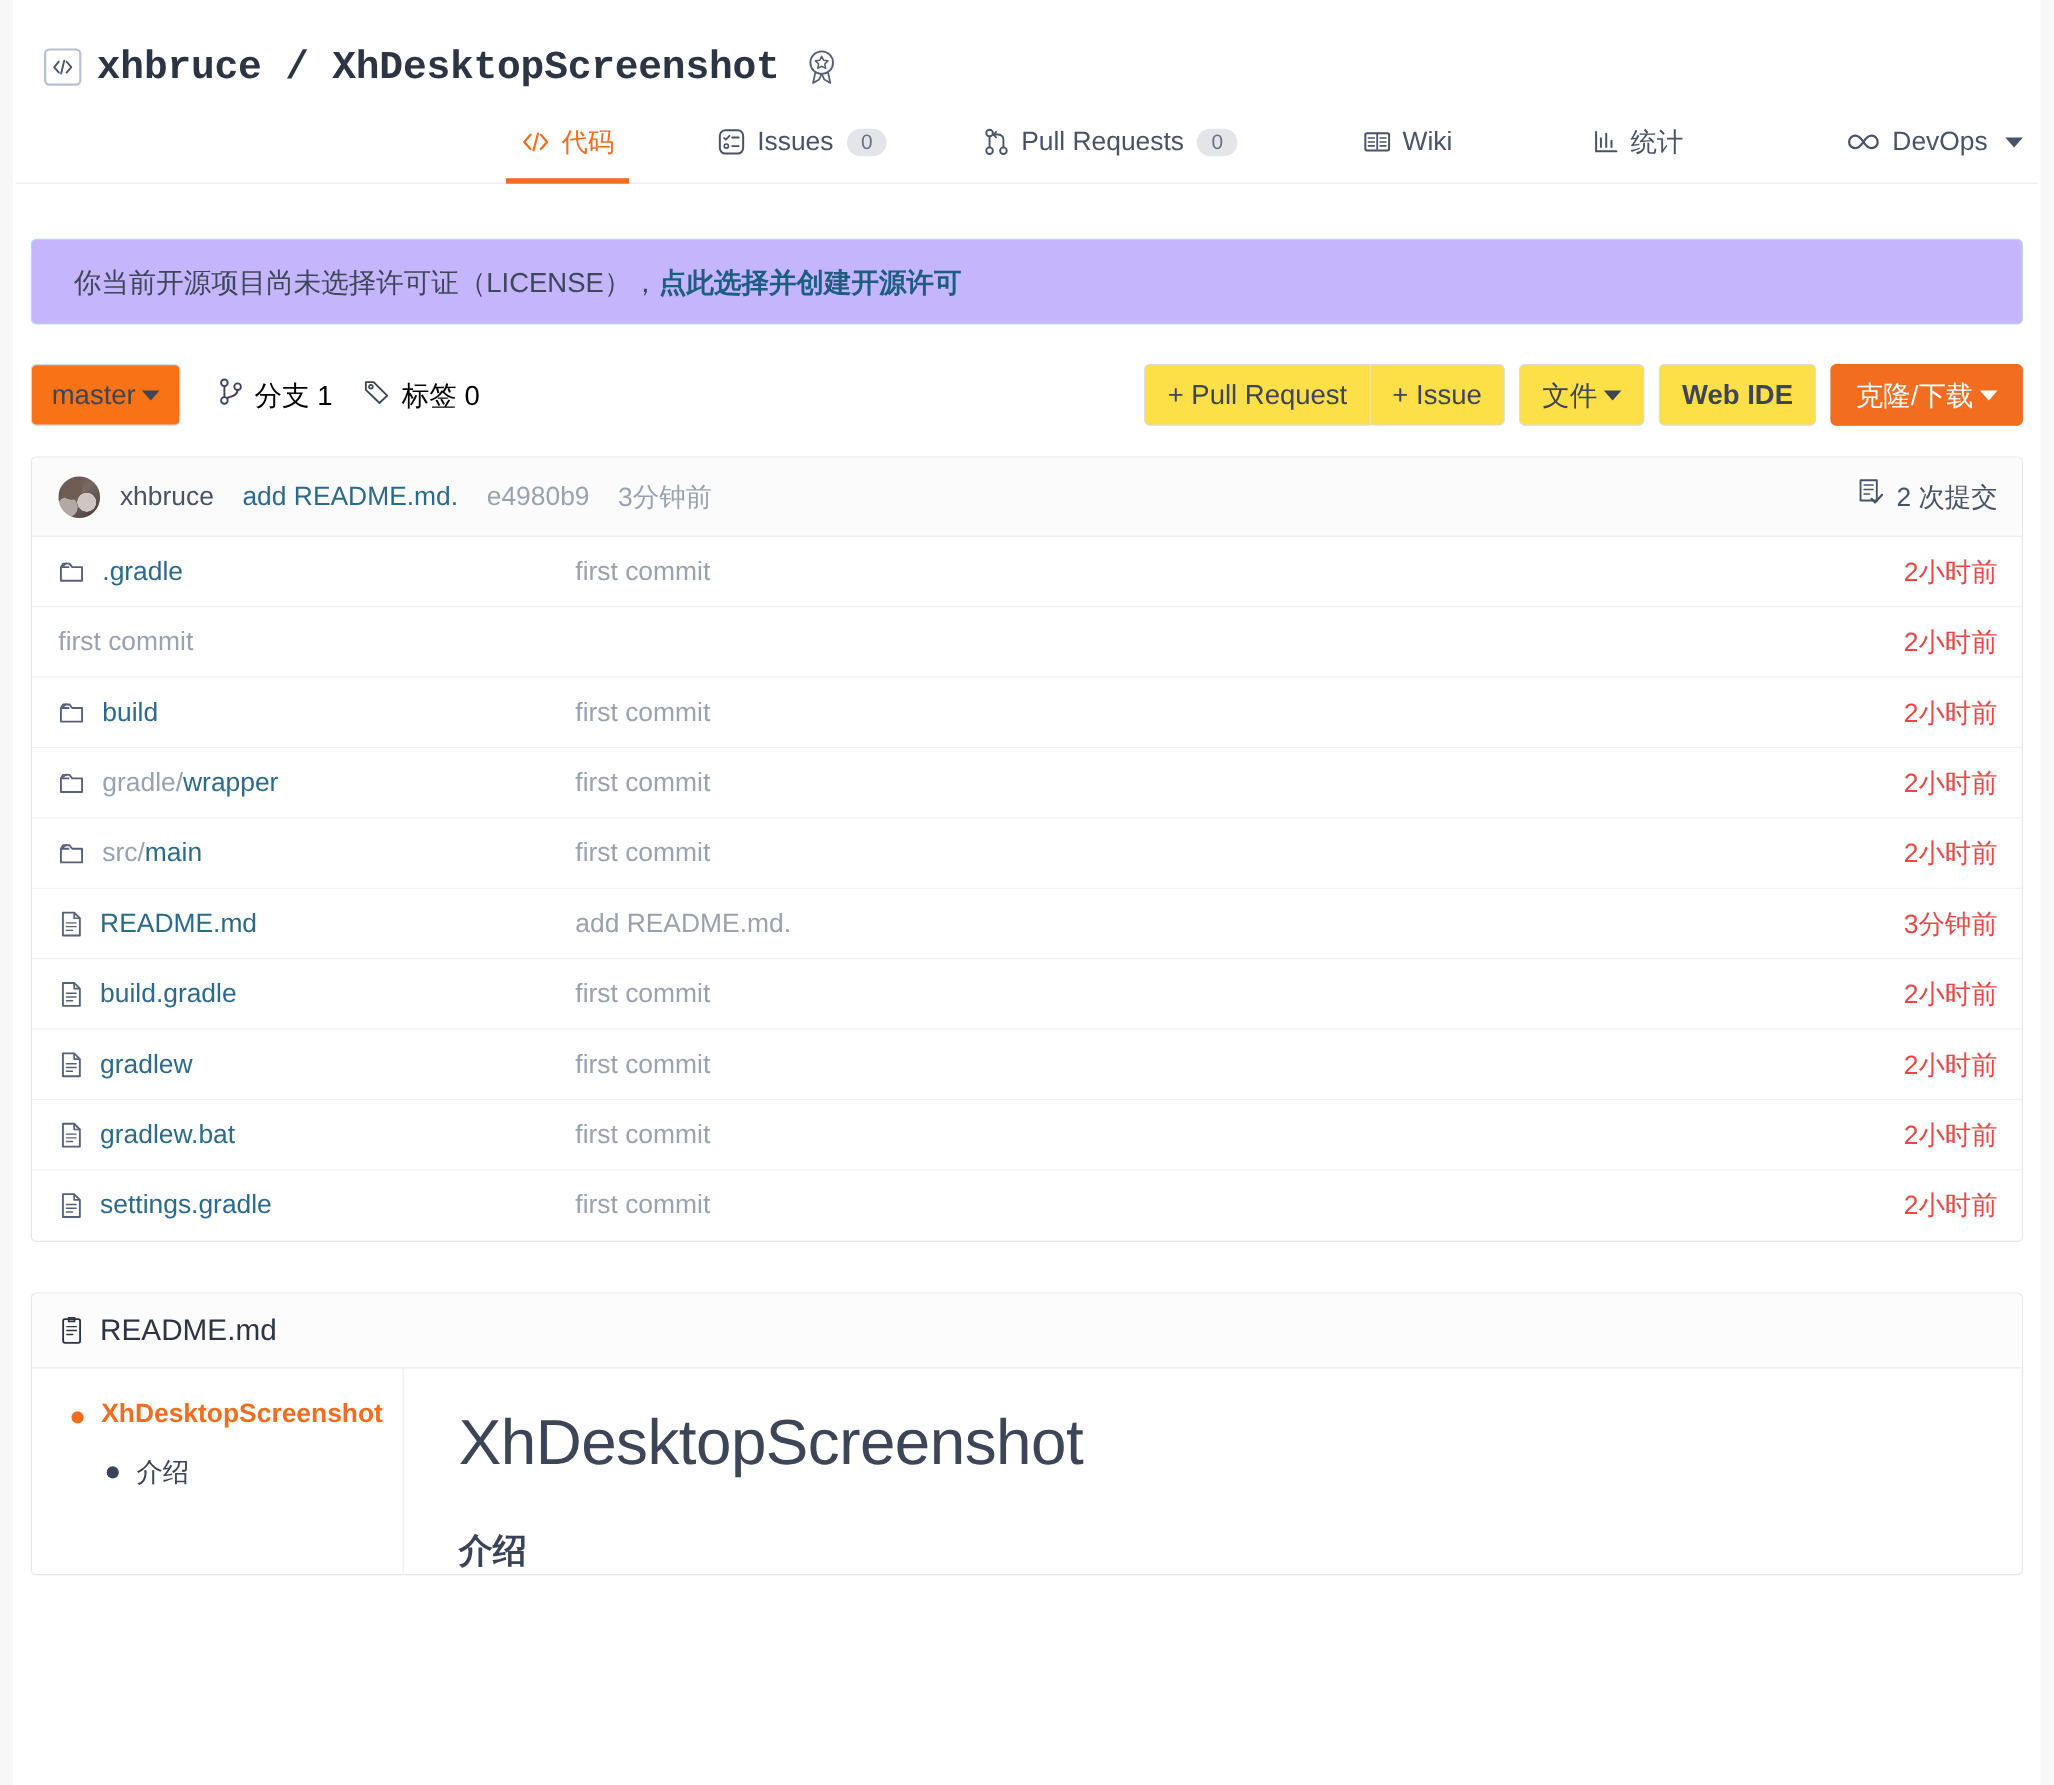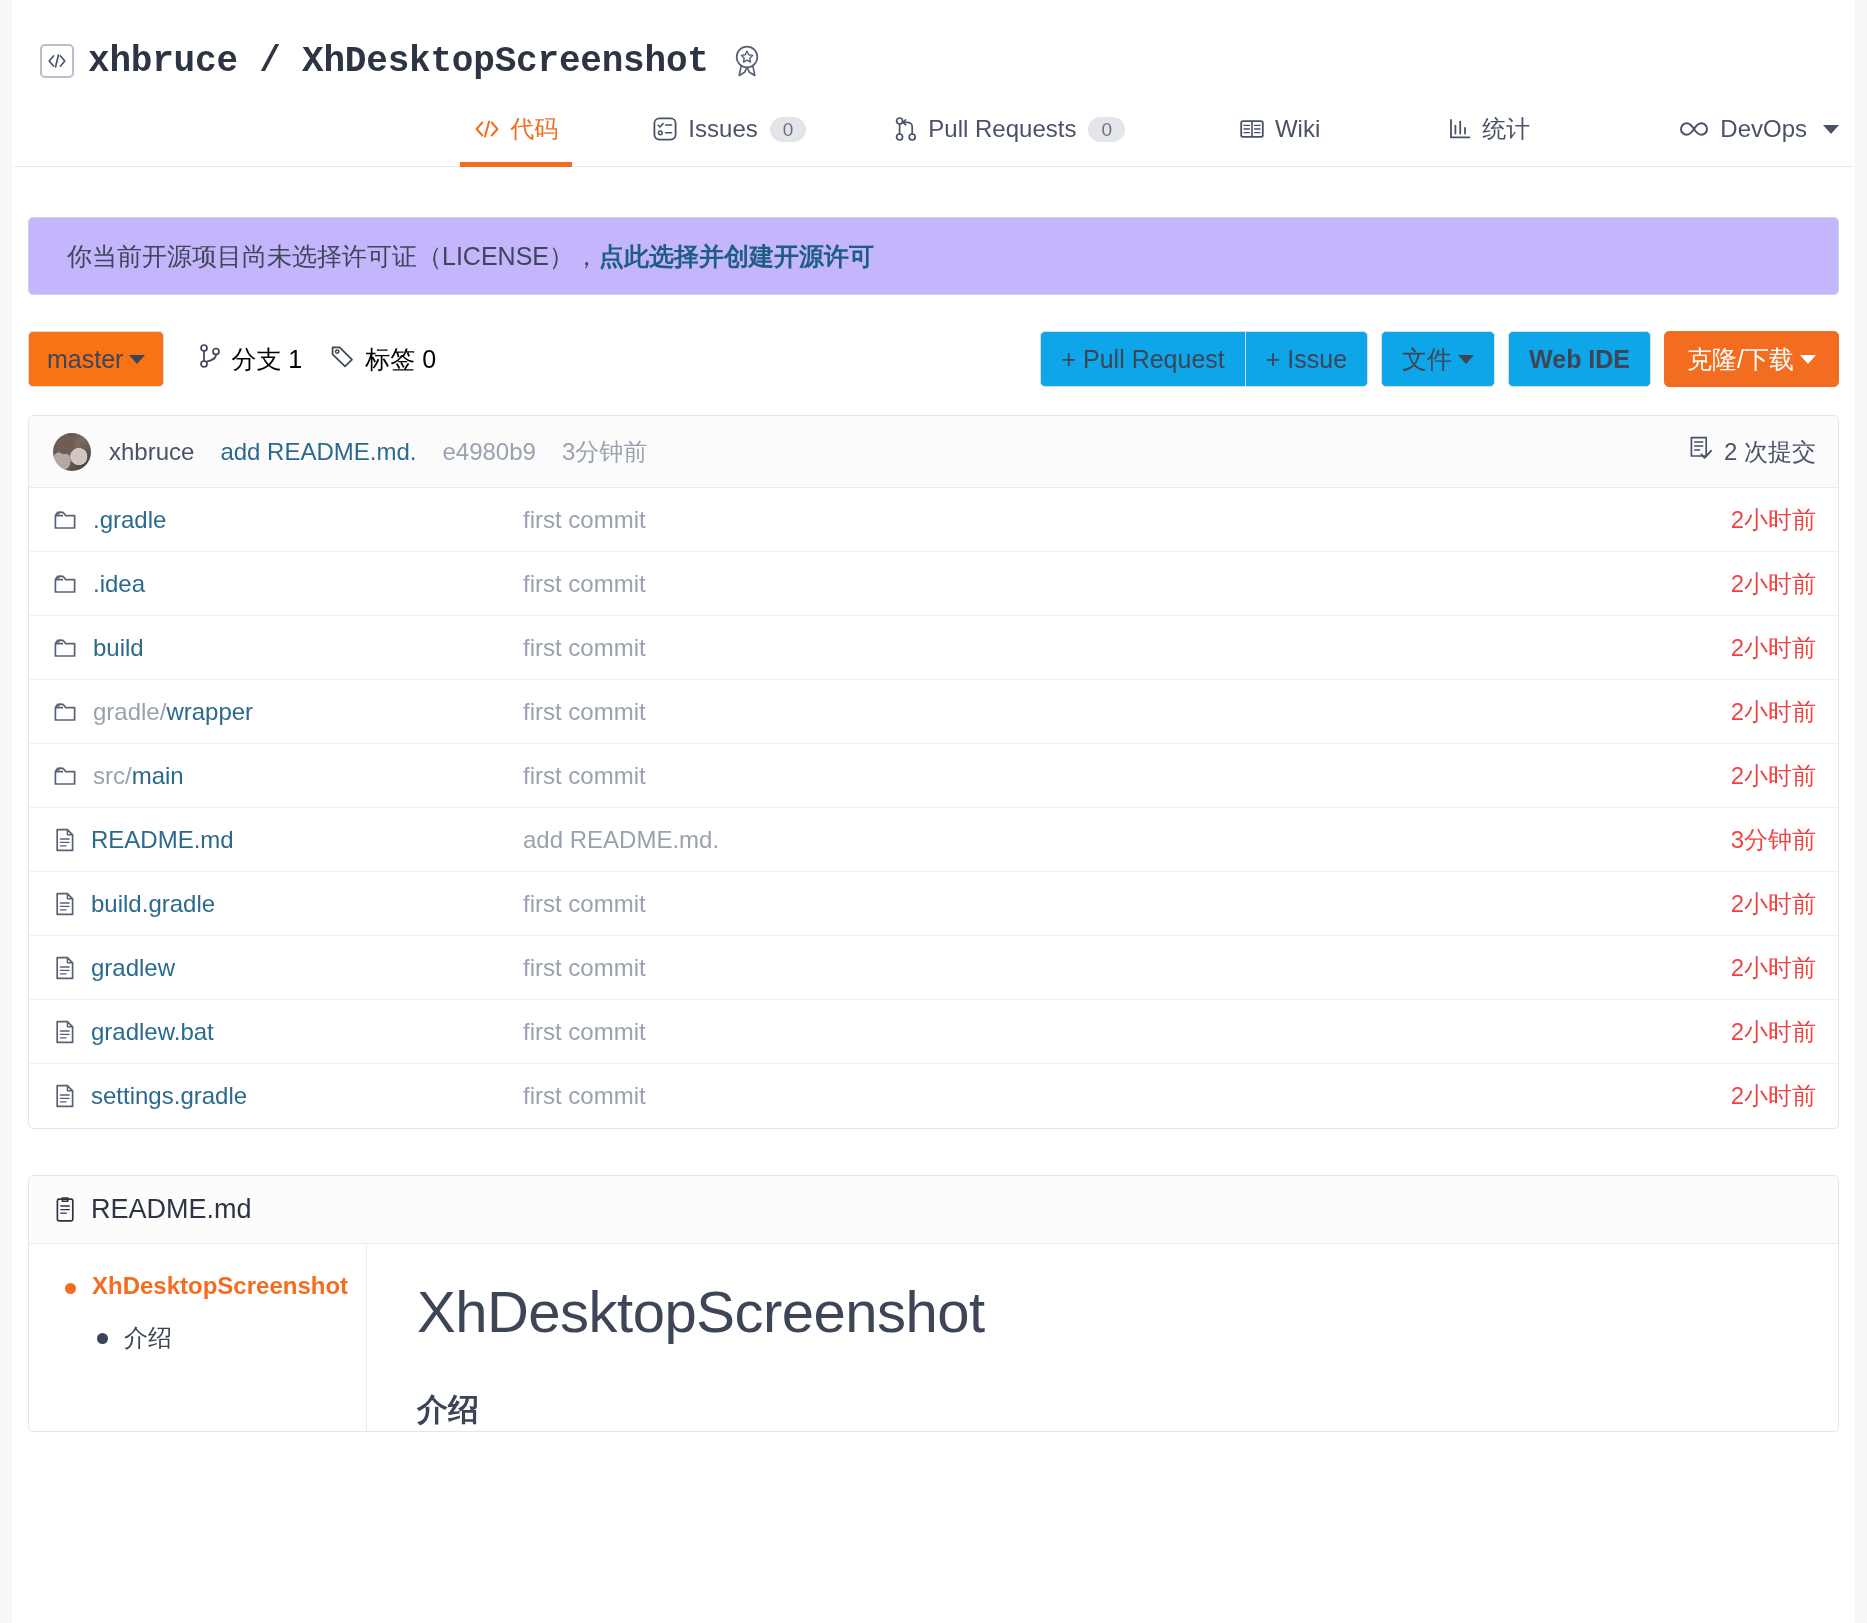--- a/index.html
+++ b/index.html
@@ -136,21 +136,21 @@
     cursor: pointer;
     background: #f97316;
   }
   .meta-group { display:flex; align-items:center; gap: 12px; margin-left: 34px; font-size: 25px; color: #000000; }
   .meta-item { display:flex; align-items:center; gap:9px; cursor:pointer; }
   .meta-item + .meta-item { margin-left: 16px; }
 
   .btn-group { margin-left: auto; display: flex; align-items: stretch; }
   .btn {
     border: 1px solid #d8dce2;
-    background: #0ea5e9;
+    background: #fde047;
     height: 56px;
     display: flex; align-items: center; justify-content: center;
     padding: 0 20px;
     font-size: 25px;
     color: #3d4557;
     cursor: pointer;
     white-space: nowrap;
   }
   .btn.joined-l { border-radius: 5px 0 0 5px; }
   .btn.joined-r { border-radius: 0 5px 5px 0; border-left: none; }
@@ -479,29 +479,20 @@
                   <path d="M4.6 5.4 L7.2 3" stroke="#59617a" stroke-width="1.4" stroke-linecap="round"></path>
                 </svg>
               </span>
             <span><span class="dim"></span><span>.gradle</span></span>
           </div>
           <div class="file-commit">first commit</div>
           <div class="file-age">2小时前</div>
         </div>
 
         <div class="file-row">
-          <div class="file-name">
-            <span class="file-ico">
-                <svg width="26" height="22" viewBox="0 0 26 22" fill="none" xmlns="http://www.w3.org/2000/svg">
-                  <path d="M2.4 6.6 H10 M2.4 6.6 V19 H21.6 V6.6 H12.6 L10.2 3.4 H4.4 Z" stroke="#59617a" stroke-width="1.7" fill="none" stroke-linejoin="round"></path>
-                  <path d="M4.6 5.4 L7.2 3" stroke="#59617a" stroke-width="1.4" stroke-linecap="round"></path>
-                </svg>
-              </span>
-            <span><span class="dim"></span><span>.idea</span></span>
-          </div>
           <div class="file-commit">first commit</div>
           <div class="file-age">2小时前</div>
         </div>
 
         <div class="file-row">
           <div class="file-name">
             <span class="file-ico">
                 <svg width="26" height="22" viewBox="0 0 26 22" fill="none" xmlns="http://www.w3.org/2000/svg">
                   <path d="M2.4 6.6 H10 M2.4 6.6 V19 H21.6 V6.6 H12.6 L10.2 3.4 H4.4 Z" stroke="#59617a" stroke-width="1.7" fill="none" stroke-linejoin="round"></path>
                   <path d="M4.6 5.4 L7.2 3" stroke="#59617a" stroke-width="1.4" stroke-linecap="round"></path>

